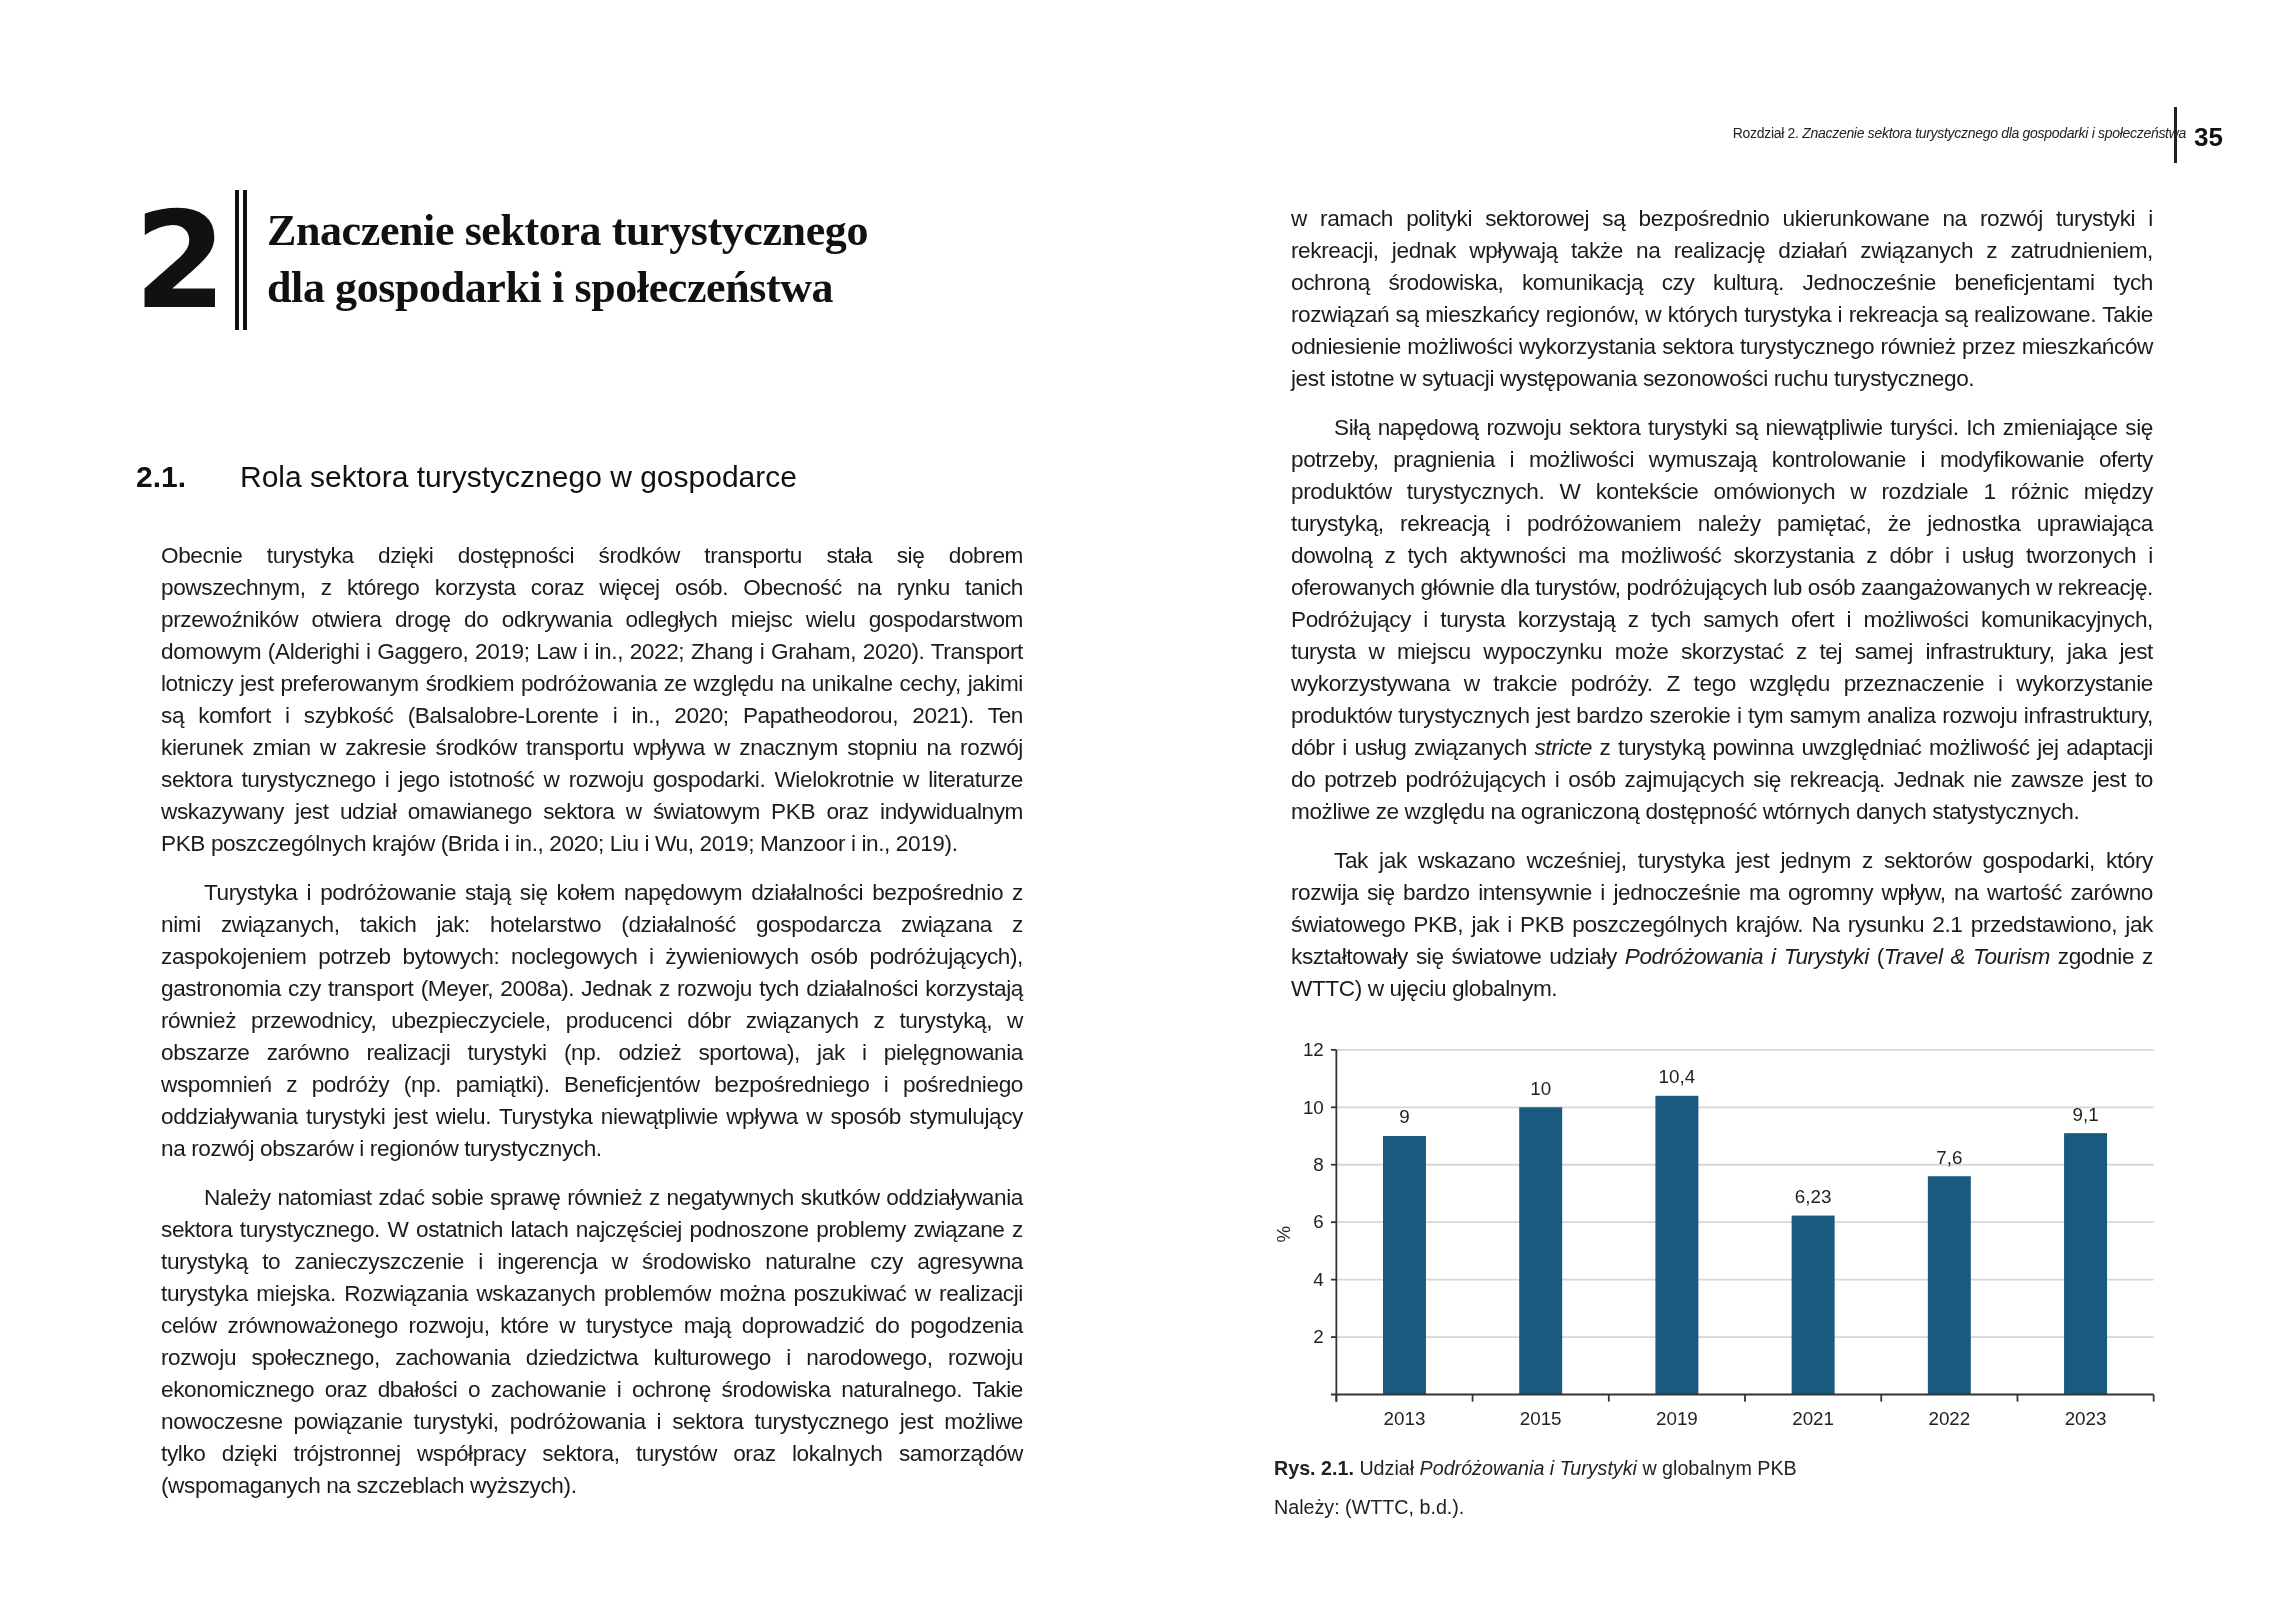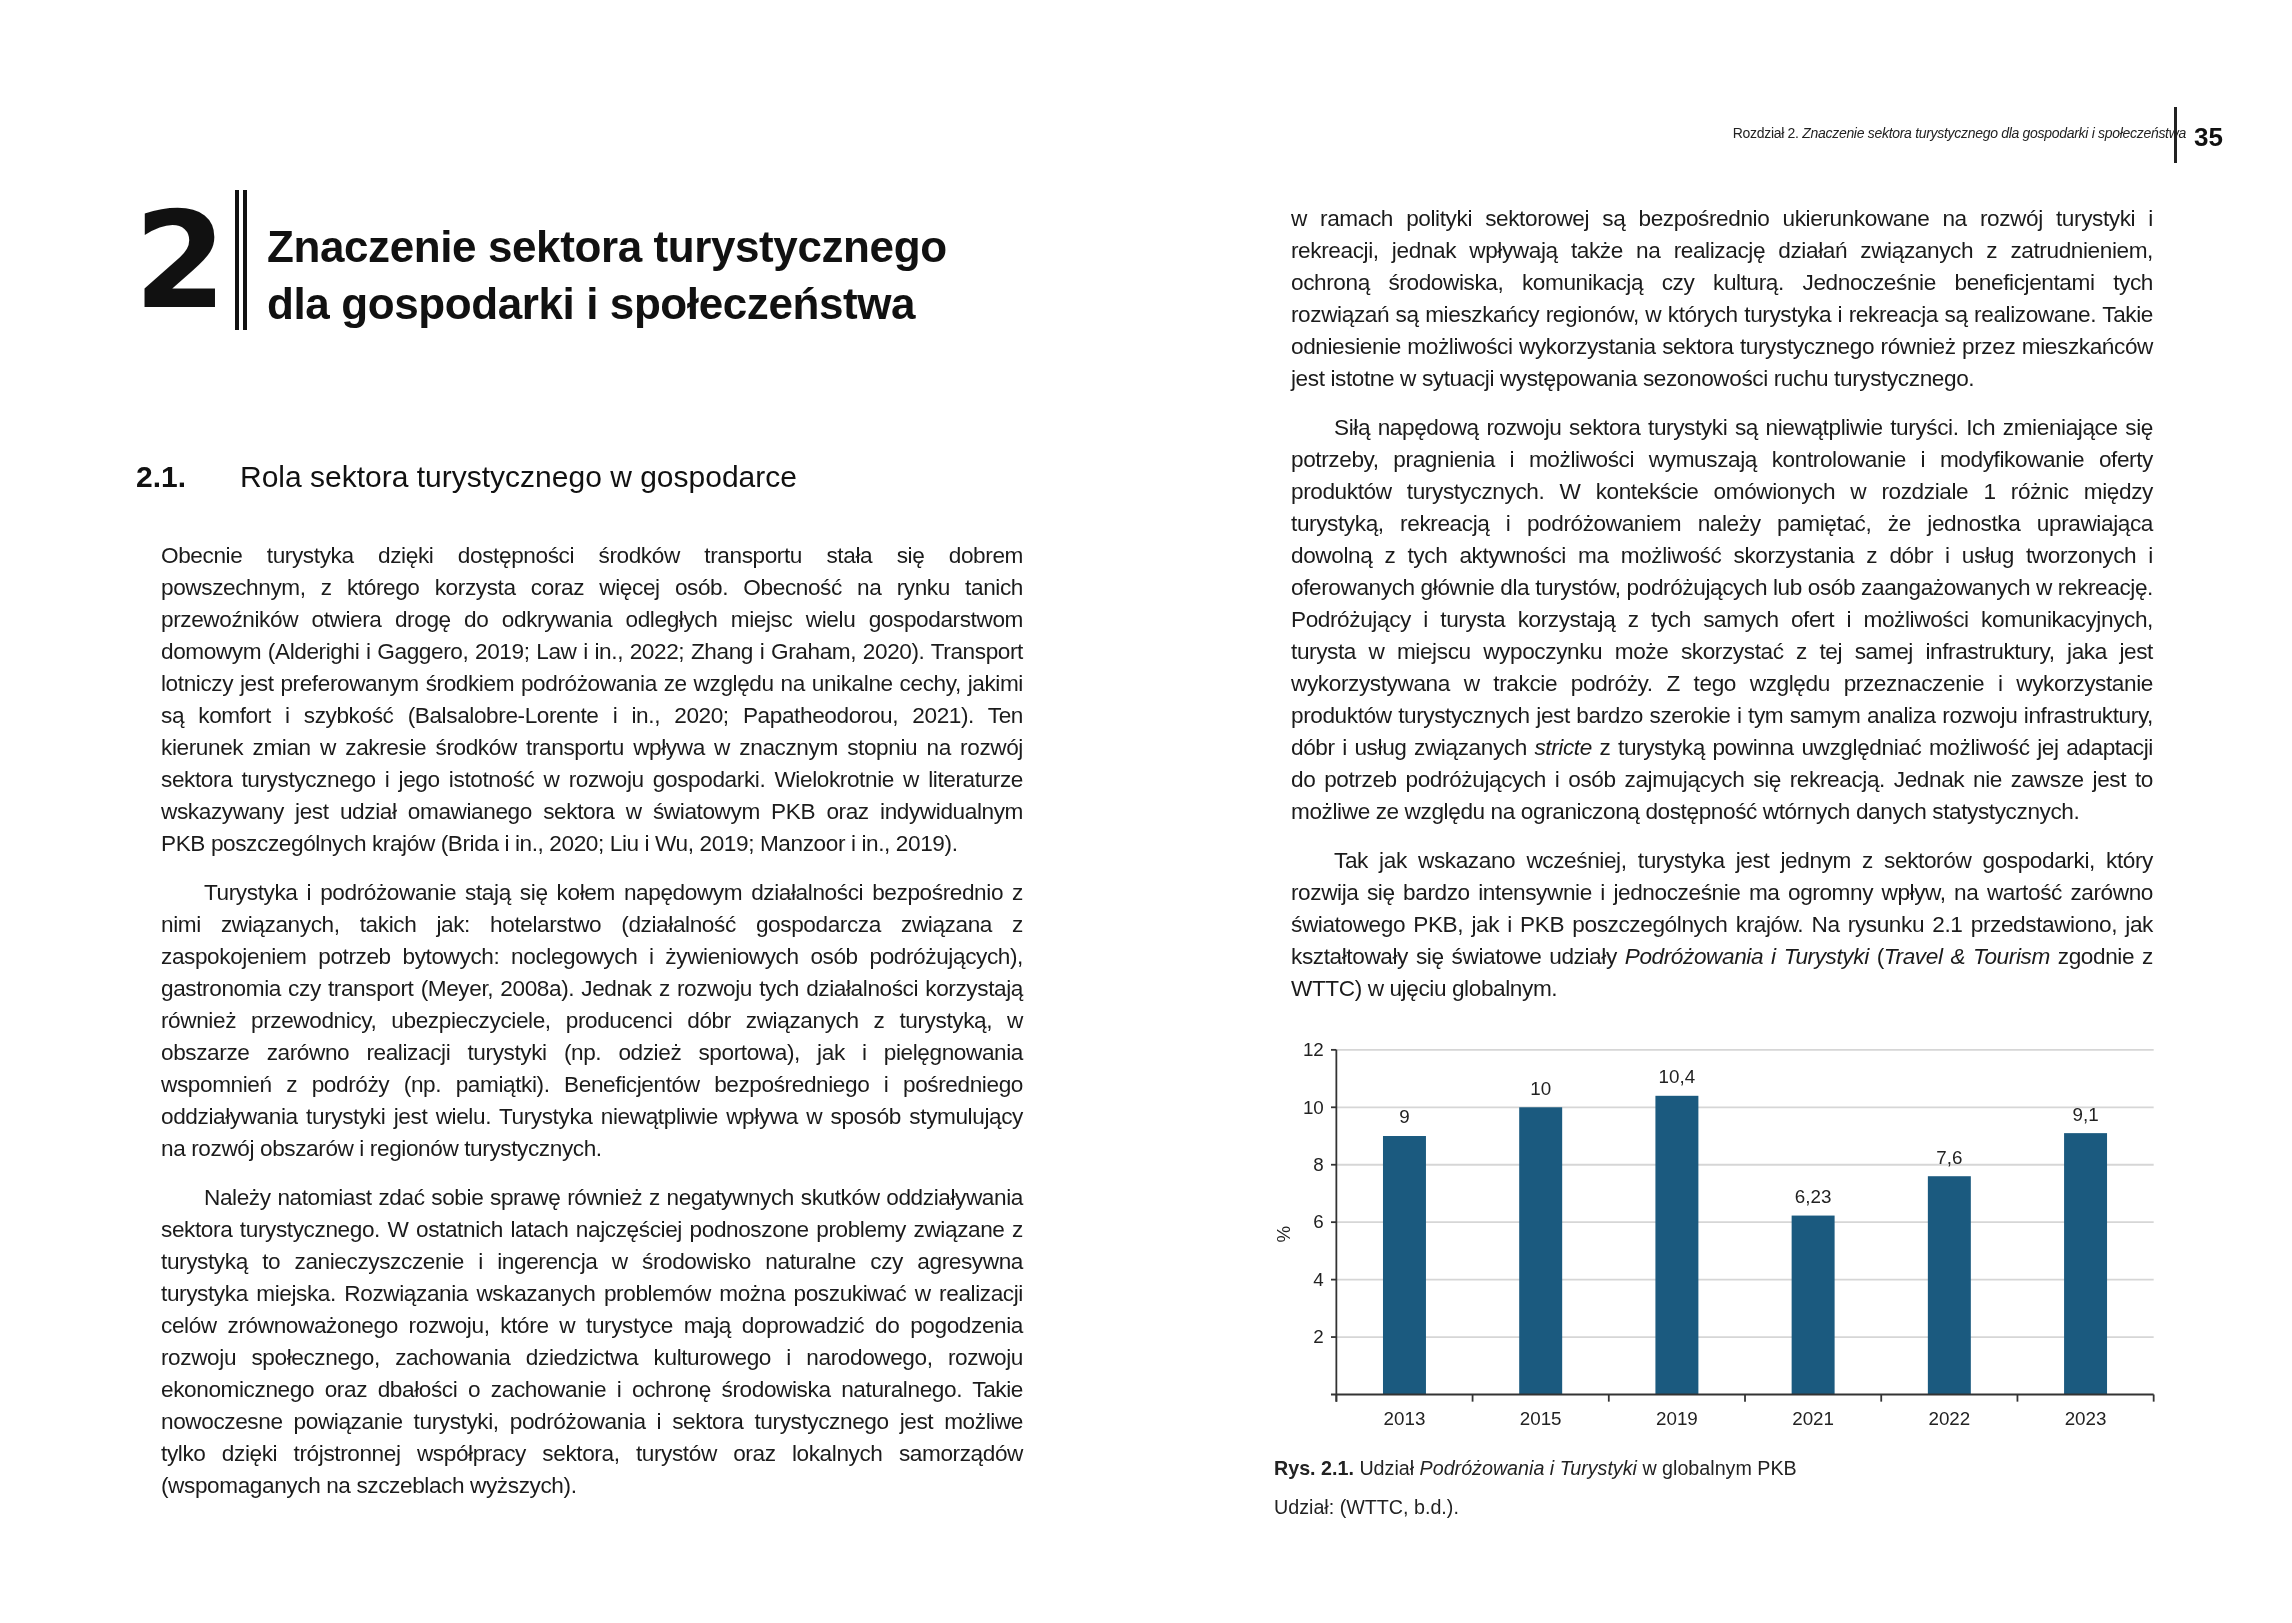--- a/index.html
+++ b/index.html
@@ -10,21 +10,21 @@
   #running-header { left:1469px; top:125px; width:681px; text-align:right;
     font-family:Liberation Sans, sans-serif; font-size:14px; color:#222; letter-spacing:-0.3px;margin-left:36px; }
   #running-header .it { font-style:italic; }
   #header-rule { left:2174px; top:107px; width:2.7px; height:56px; background:#222; }
   #page-number { left:2194px; top:122px; font-size:26px; font-weight:bold; color:#111; }
 
   
   #chapter-number { left:134px; top:195px; font-size:133px; font-weight:bold; line-height:1; color:#111; font-family:"DejaVu Sans", sans-serif; }
   #chapter-rule1 { left:235px; top:190px; width:3.6px; height:140px; background:#111; }
   #chapter-rule2 { left:243px; top:190px; width:3.6px; height:140px; background:#111; }
-  #chapter-title { left:267px; top:202px; font-size:44px; font-weight:bold; line-height:57px; color:#111; font-family:Liberation Sans, sans-serif; letter-spacing:-0.4px;margin-top:16px; }
+  #chapter-title { left:267px; top:202px; font-size:44px; font-weight:bold; line-height:57px; color:#111; font-family:Liberation Serif, serif; letter-spacing:-0.4px; }
 
   #section-heading { left:136px; top:460px; font-size:30px; color:#111; }
   #section-heading .num { font-weight:bold; display:inline-block; width:104px; }
 
   .col { font-size:22.6px; line-height:32px; text-align:justify; letter-spacing:-0.4px; color:#1b1b1b; }
   .col p { margin:17px; }
   .col p.ind { text-indent:43px; }
   #left-col { left:144px; top:523px; width:896px; }
   #right-col { left:1274px; top:186px; width:896px; }
   .it { font-style:italic; }
@@ -123,14 +123,14 @@
       <text x="776.75" y="431" text-anchor="middle" class="tick-label">2022</text>
       <text x="928.9166666666666" y="91.04166666666669" text-anchor="middle" class="data-label">9,1</text>
       <text x="928.9166666666666" y="431" text-anchor="middle" class="tick-label">2023</text>
     </g>
   <text id="ylabel" class="tick-label" transform="translate(40,218) rotate(-90)" text-anchor="middle">%</text>
 </svg>
 
 <div id="caption" class="abs">
   <span class="b">Rys. 2.1.</span><span> Udział </span><span class="it">Podróżowania i Turystyki</span><span> w globalnym PKB</span>
 </div>
-<div id="source" class="abs">Udział: (WTTC, b.d.).</div>
+<div id="source" class="abs">Należy: (WTTC, b.d.).</div>
 
 
 </body></html>

